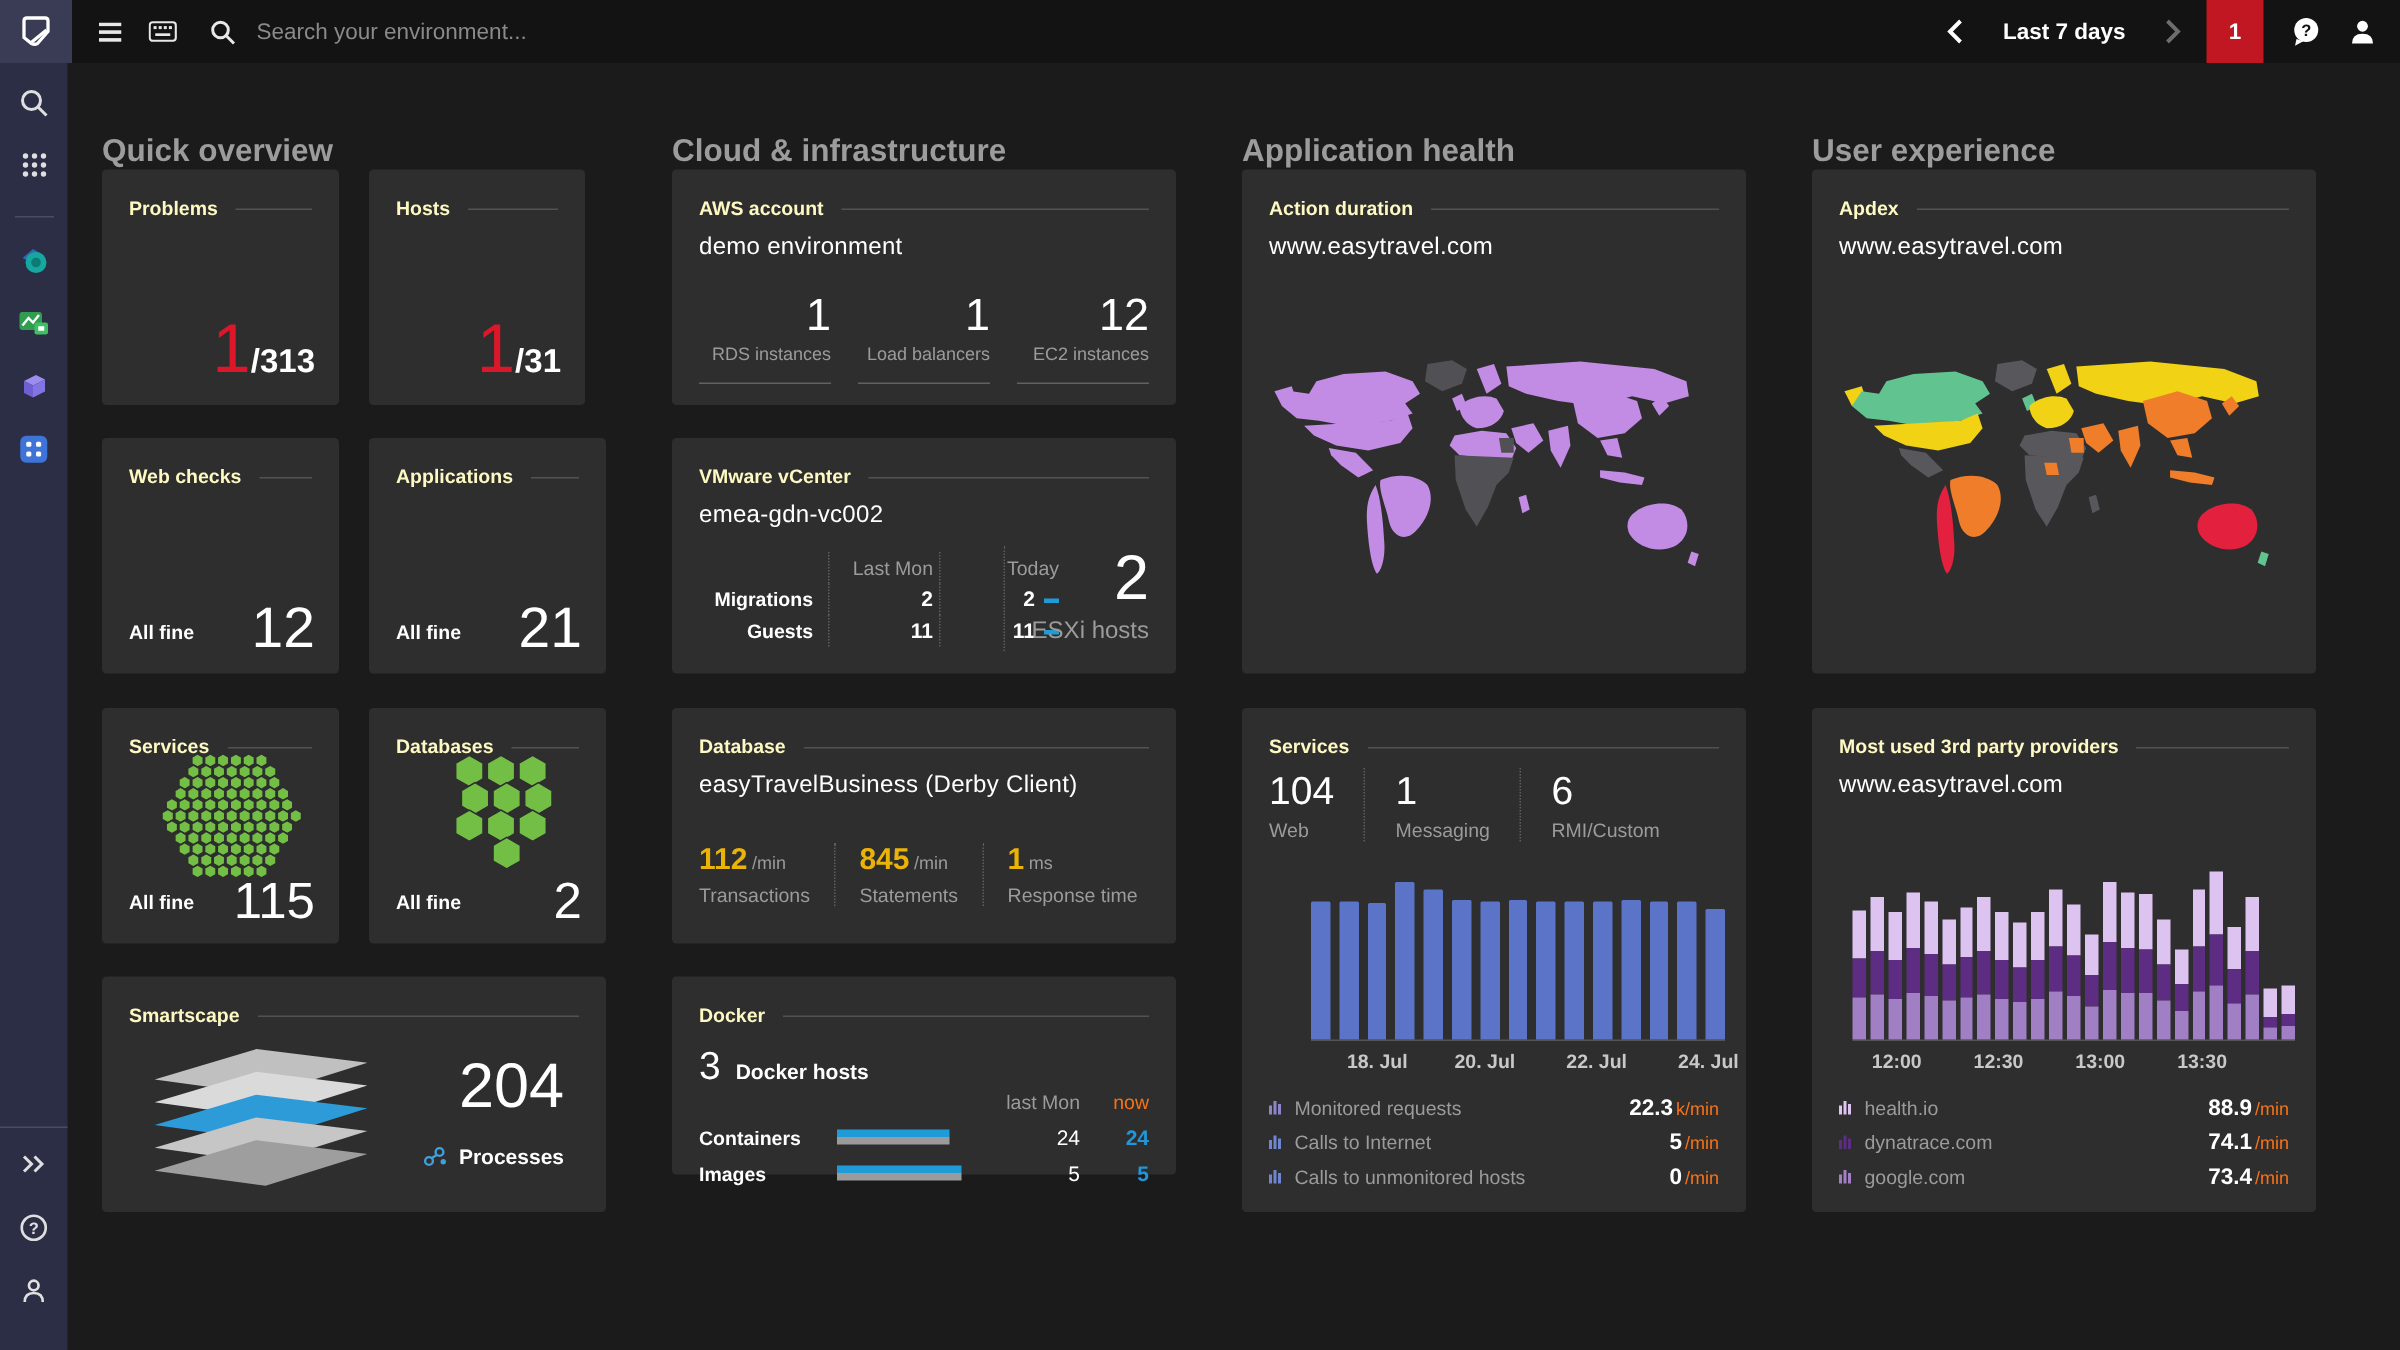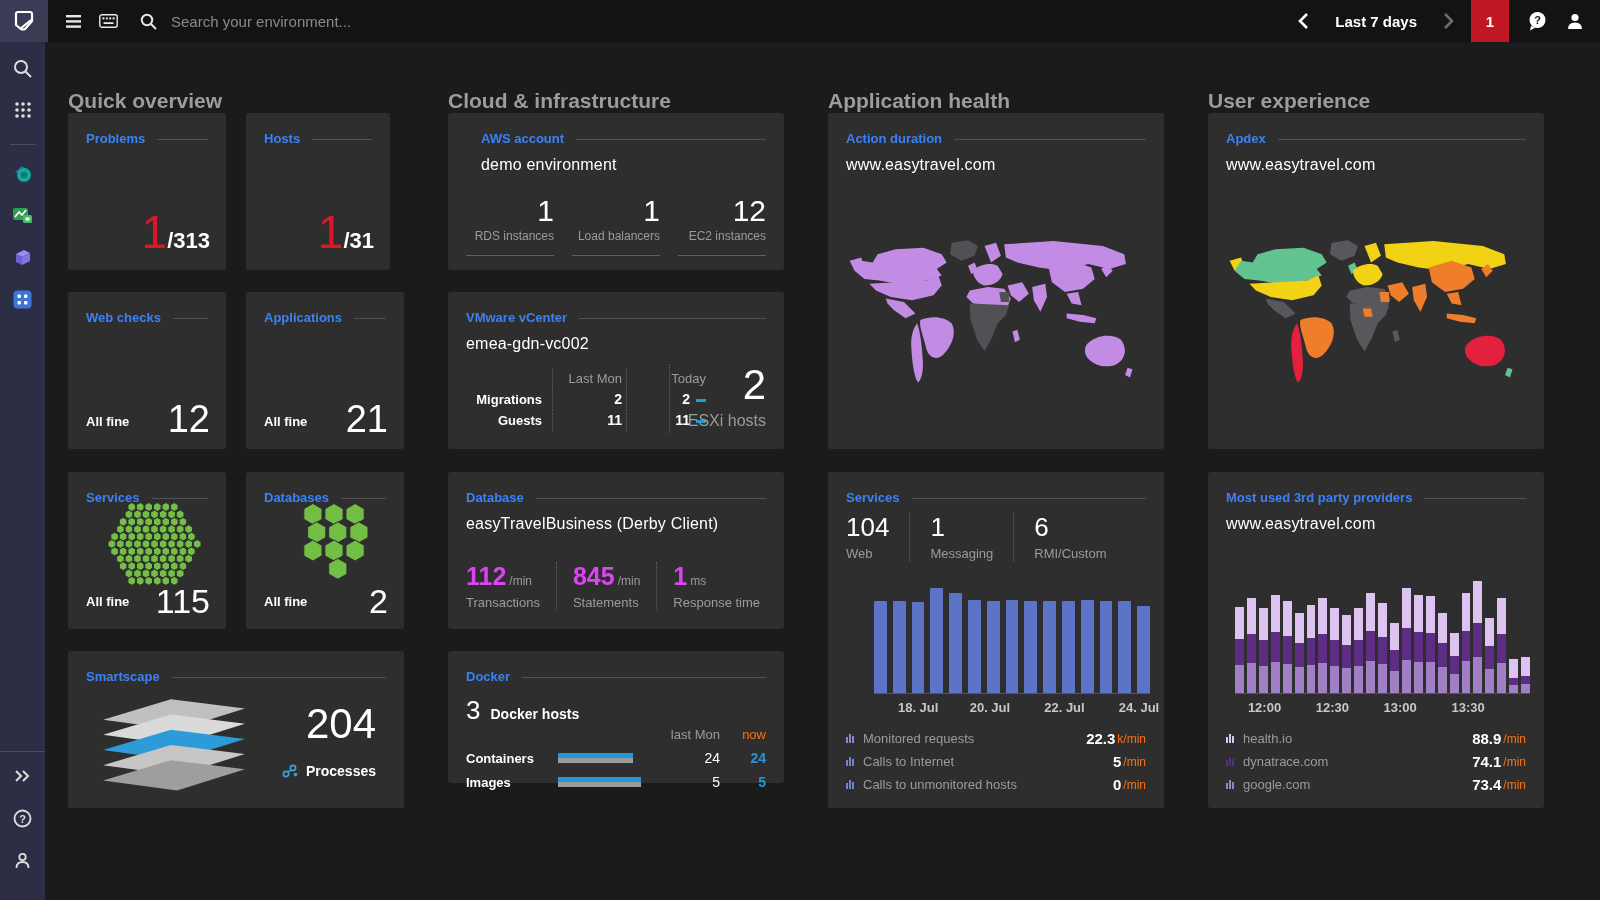--- a/index.html
+++ b/index.html
@@ -21,21 +21,21 @@
   .sidebar{position:absolute;top:42px;left:0;bottom:0;width:45px;background:#2c2e45;z-index:4;
            display:flex;flex-direction:column;align-items:center;padding:14px 0 10px;}
   .sb-ico{margin-bottom:18px;display:flex;align-items:center;justify-content:center;width:24px;height:24px;cursor:pointer;}
   .sb-div{width:26px;height:1px;background:#4a4c66;margin:4px 0 16px;}
   .sb-bottom{margin-top:auto;display:flex;flex-direction:column;align-items:center;border-top:1px solid #4a4c66;padding-top:12px;width:100%;}
   
   .col-title{position:absolute;top:72px;font-size:21px;color:#9c9c9c;z-index:2;}
   #ct-quick{left:68px;} #ct-cloud{left:448px;} #ct-health{left:828px;} #ct-ux{left:1208px;}
   .tile{position:absolute;background:#2e2e2e;border-radius:3px;z-index:2;cursor:pointer;}
   .tile-head{display:flex;align-items:center;padding:18px 18px 0;}
-  .tile-label{color:#3b82f6;font-weight:bold;font-size:13px;white-space:nowrap;}
+  .tile-label{color:#fef9c3;font-weight:bold;font-size:13px;white-space:nowrap;}
   .tile-rule{flex:1;height:1px;background:#525252;margin-left:12px;margin-top:2px;}
   .tile-sub{padding:10px 18px 0;color:#fff;font-size:16px;letter-spacing:.2px;}
   
   #tl-problems{left:68px;top:113px;width:158px;height:157px;}
   #tl-hosts{left:246px;top:113px;width:144px;height:157px;}
   #tl-webchecks{left:68px;top:292px;width:158px;height:157px;}
   #tl-apps{left:246px;top:292px;width:158px;height:157px;}
   #tl-services{left:68px;top:472px;width:158px;height:157px;}
   #tl-databases{left:246px;top:472px;width:158px;height:157px;}
   #tl-smartscape{left:68px;top:651px;width:336px;height:157px;}
@@ -44,41 +44,41 @@
   .frac-b{color:#fff;font-size:22px;font-weight:bold;}
   .af-status{position:absolute;left:18px;bottom:20px;color:#fff;font-weight:bold;font-size:13px;}
   .af-value{position:absolute;right:16px;bottom:8px;font-size:38px;font-weight:200;color:#fff;}
   .hexsvg{position:absolute;}
   #hex-services{left:26px;top:26px;width:118px;height:98px;}
   #hex-databases{left:38px;top:28px;width:112px;height:94px;}
   #sc-layers{position:absolute;left:30px;top:46px;width:152px;height:102px;}
   .sc-value{position:absolute;right:28px;top:52px;font-size:42px;font-weight:200;color:#fff;line-height:1;}
   .sc-proc{position:absolute;right:28px;top:112px;display:flex;align-items:center;gap:8px;color:#fff;font-weight:bold;font-size:14px;}
   
-  #tl-aws{left:448px;top:113px;width:336px;height:157px;padding-left:15px;}
+  #tl-aws{left:448px;top:113px;width:336px;height:157px;}
   #tl-vmware{left:448px;top:292px;width:336px;height:157px;}
   #tl-db{left:448px;top:472px;width:336px;height:157px;}
   #tl-docker{left:448px;top:651px;width:336px;height:132px;}
   .aws-metrics{position:absolute;left:18px;right:18px;bottom:14px;display:flex;gap:18px;}
   .aws-m{flex:1;text-align:right;border-bottom:1px solid #616161;padding-bottom:10px;}
   .aws-m .v{font-size:30px;font-weight:200;color:#fff;line-height:1.1;}
   .aws-m .l{font-size:12px;color:#9b9b9b;line-height:1.3;margin-top:2px;}
   .vm-table{position:absolute;left:18px;top:76px;}
   .vm-row{display:grid;grid-template-columns:86px 74px 84px;align-items:center;height:21px;}
   .vm-label{color:#fff;font-weight:bold;font-size:13px;text-align:right;padding-right:10px;}
   .vm-cell{text-align:right;color:#fff;font-weight:bold;font-size:14px;border-left:1px dotted #5e5e5e;height:21px;line-height:21px;padding-right:4px;}
   .vm-cell.head{color:#9b9b9b;font-weight:normal;font-size:13px;}
   .dash{display:inline-block;width:10px;height:3px;background:#1f9bd7;margin-left:6px;vertical-align:middle;}
   .vm-esxi{position:absolute;right:18px;top:72px;text-align:right;border-left:1px dotted #5e5e5e;padding-left:18px;height:70px;}
   .vm-esxi-val{font-size:42px;font-weight:200;color:#fff;line-height:1;}
   .vm-esxi-label{font-size:16px;color:#9b9b9b;margin-top:6px;}
   .db-metrics{position:absolute;left:18px;top:90px;display:flex;}
   .db-m{padding-right:16px;}
   .db-m + .db-m{border-left:1px dotted #5e5e5e;padding-left:16px;}
-  .db-m .v{font-size:25px;color:#d946ef;font-weight:bold;}
+  .db-m .v{font-size:20px;color:#eab308;font-weight:bold;}
   .db-m .u{font-size:12px;color:#9b9b9b;margin-left:3px;}
   .db-m .l{font-size:13px;color:#9b9b9b;margin-top:4px;}
   .dk-hosts{position:absolute;left:18px;top:44px;display:flex;align-items:baseline;gap:10px;}
   .dk-hosts .v{font-size:26px;font-weight:200;color:#fff;}
   .dk-hosts .l{font-size:14px;font-weight:bold;color:#fff;}
   .dk-grid{position:absolute;left:18px;right:18px;top:76px;display:grid;grid-template-columns:92px 1fr 58px 46px;row-gap:8px;align-items:center;}
   .dk-h{color:#9b9b9b;font-size:13px;text-align:right;}
   .dk-h.now{color:#f97316;font-weight:normal;}
   .dk-label{color:#fff;font-weight:bold;font-size:13px;}
   .dk-val{color:#fff;font-size:14px;text-align:right;}

